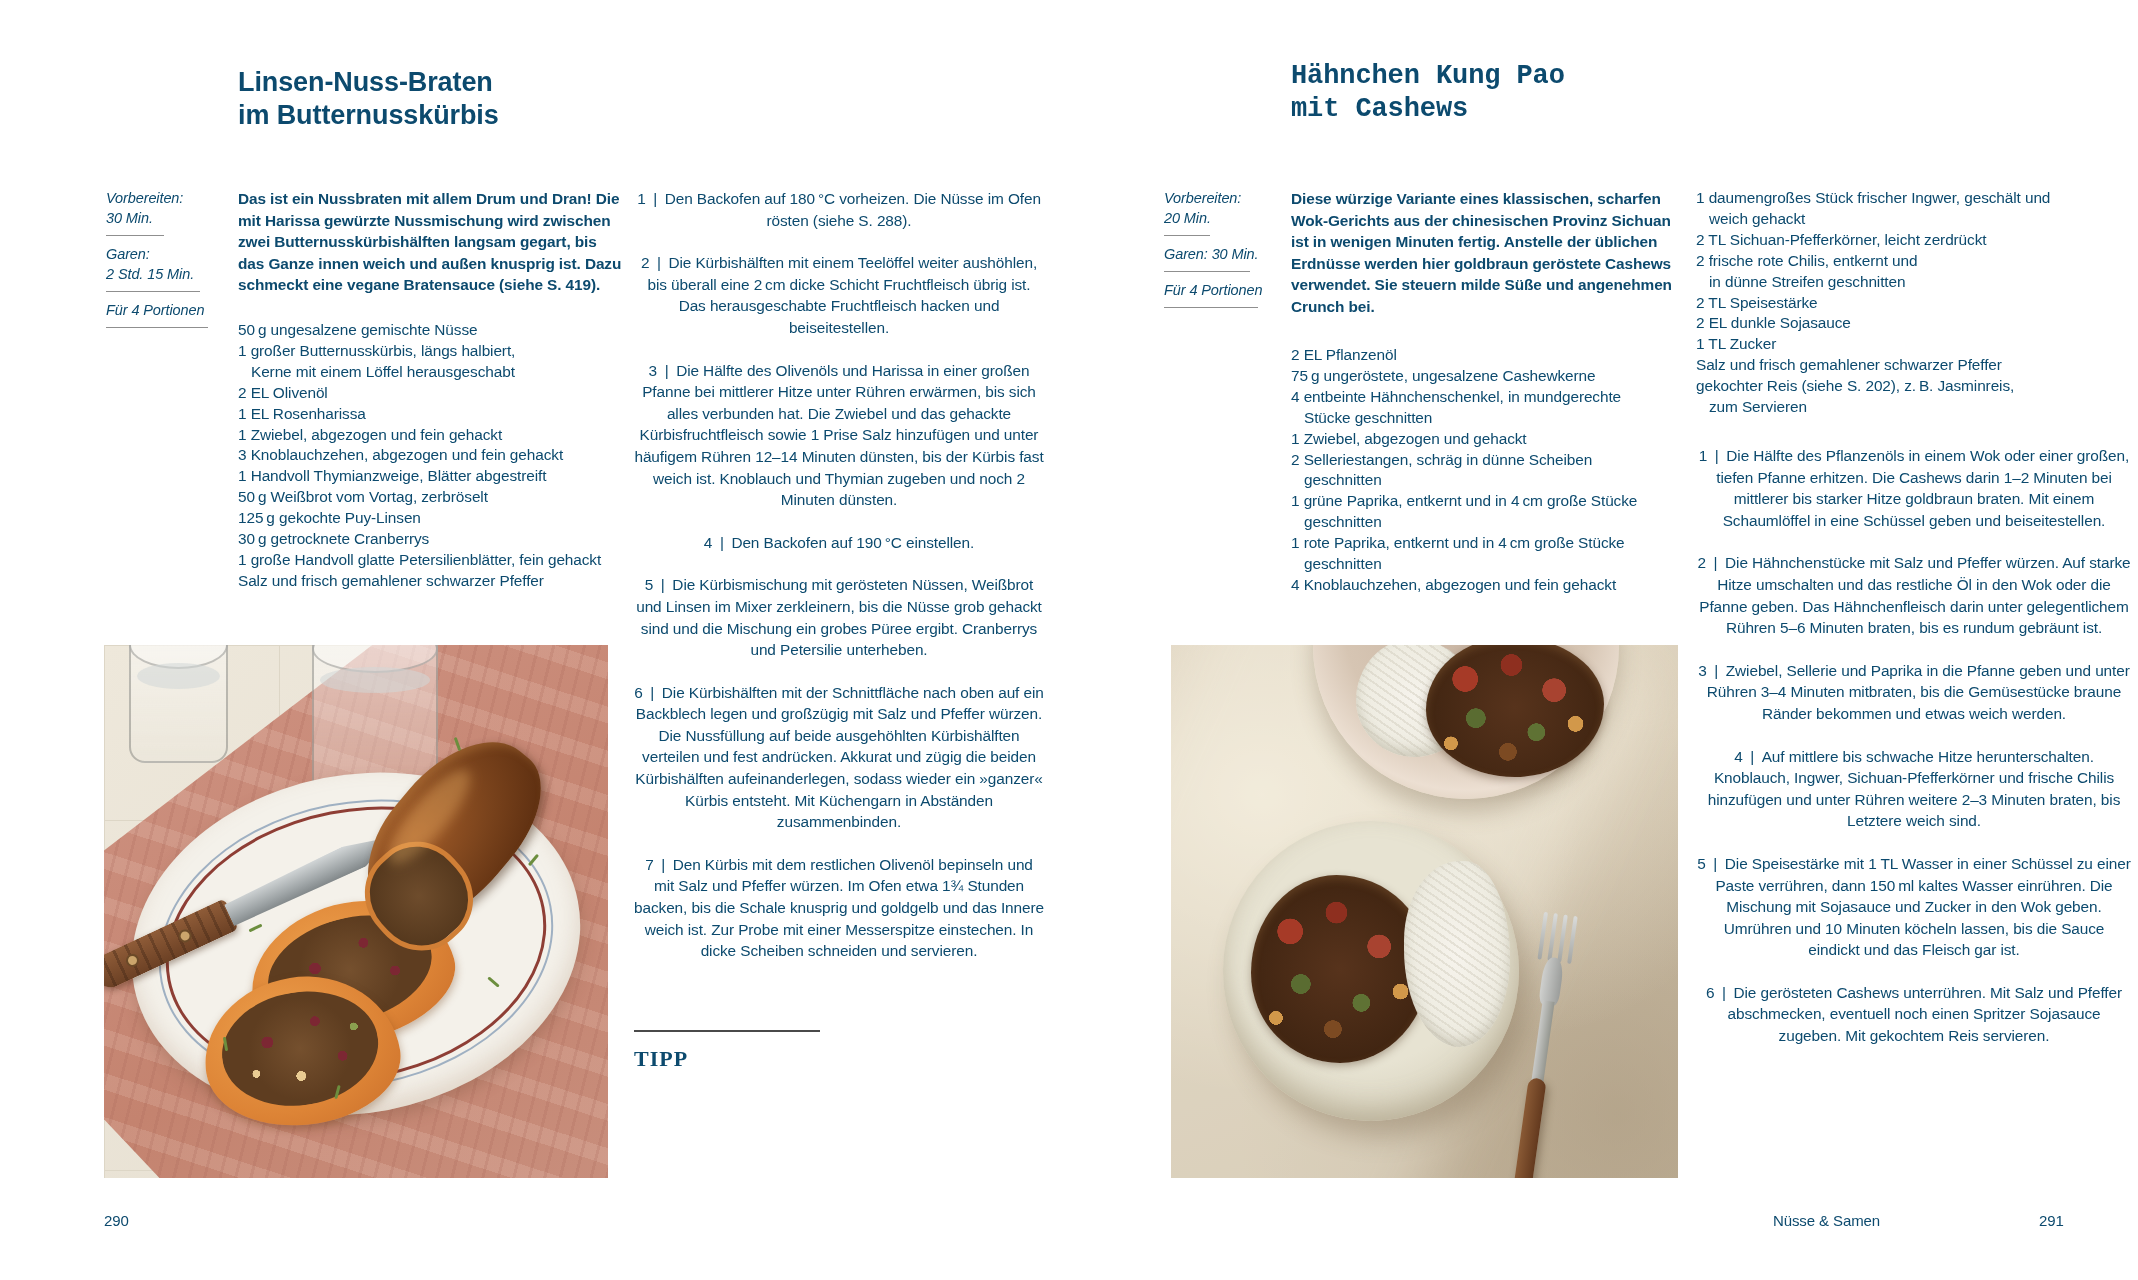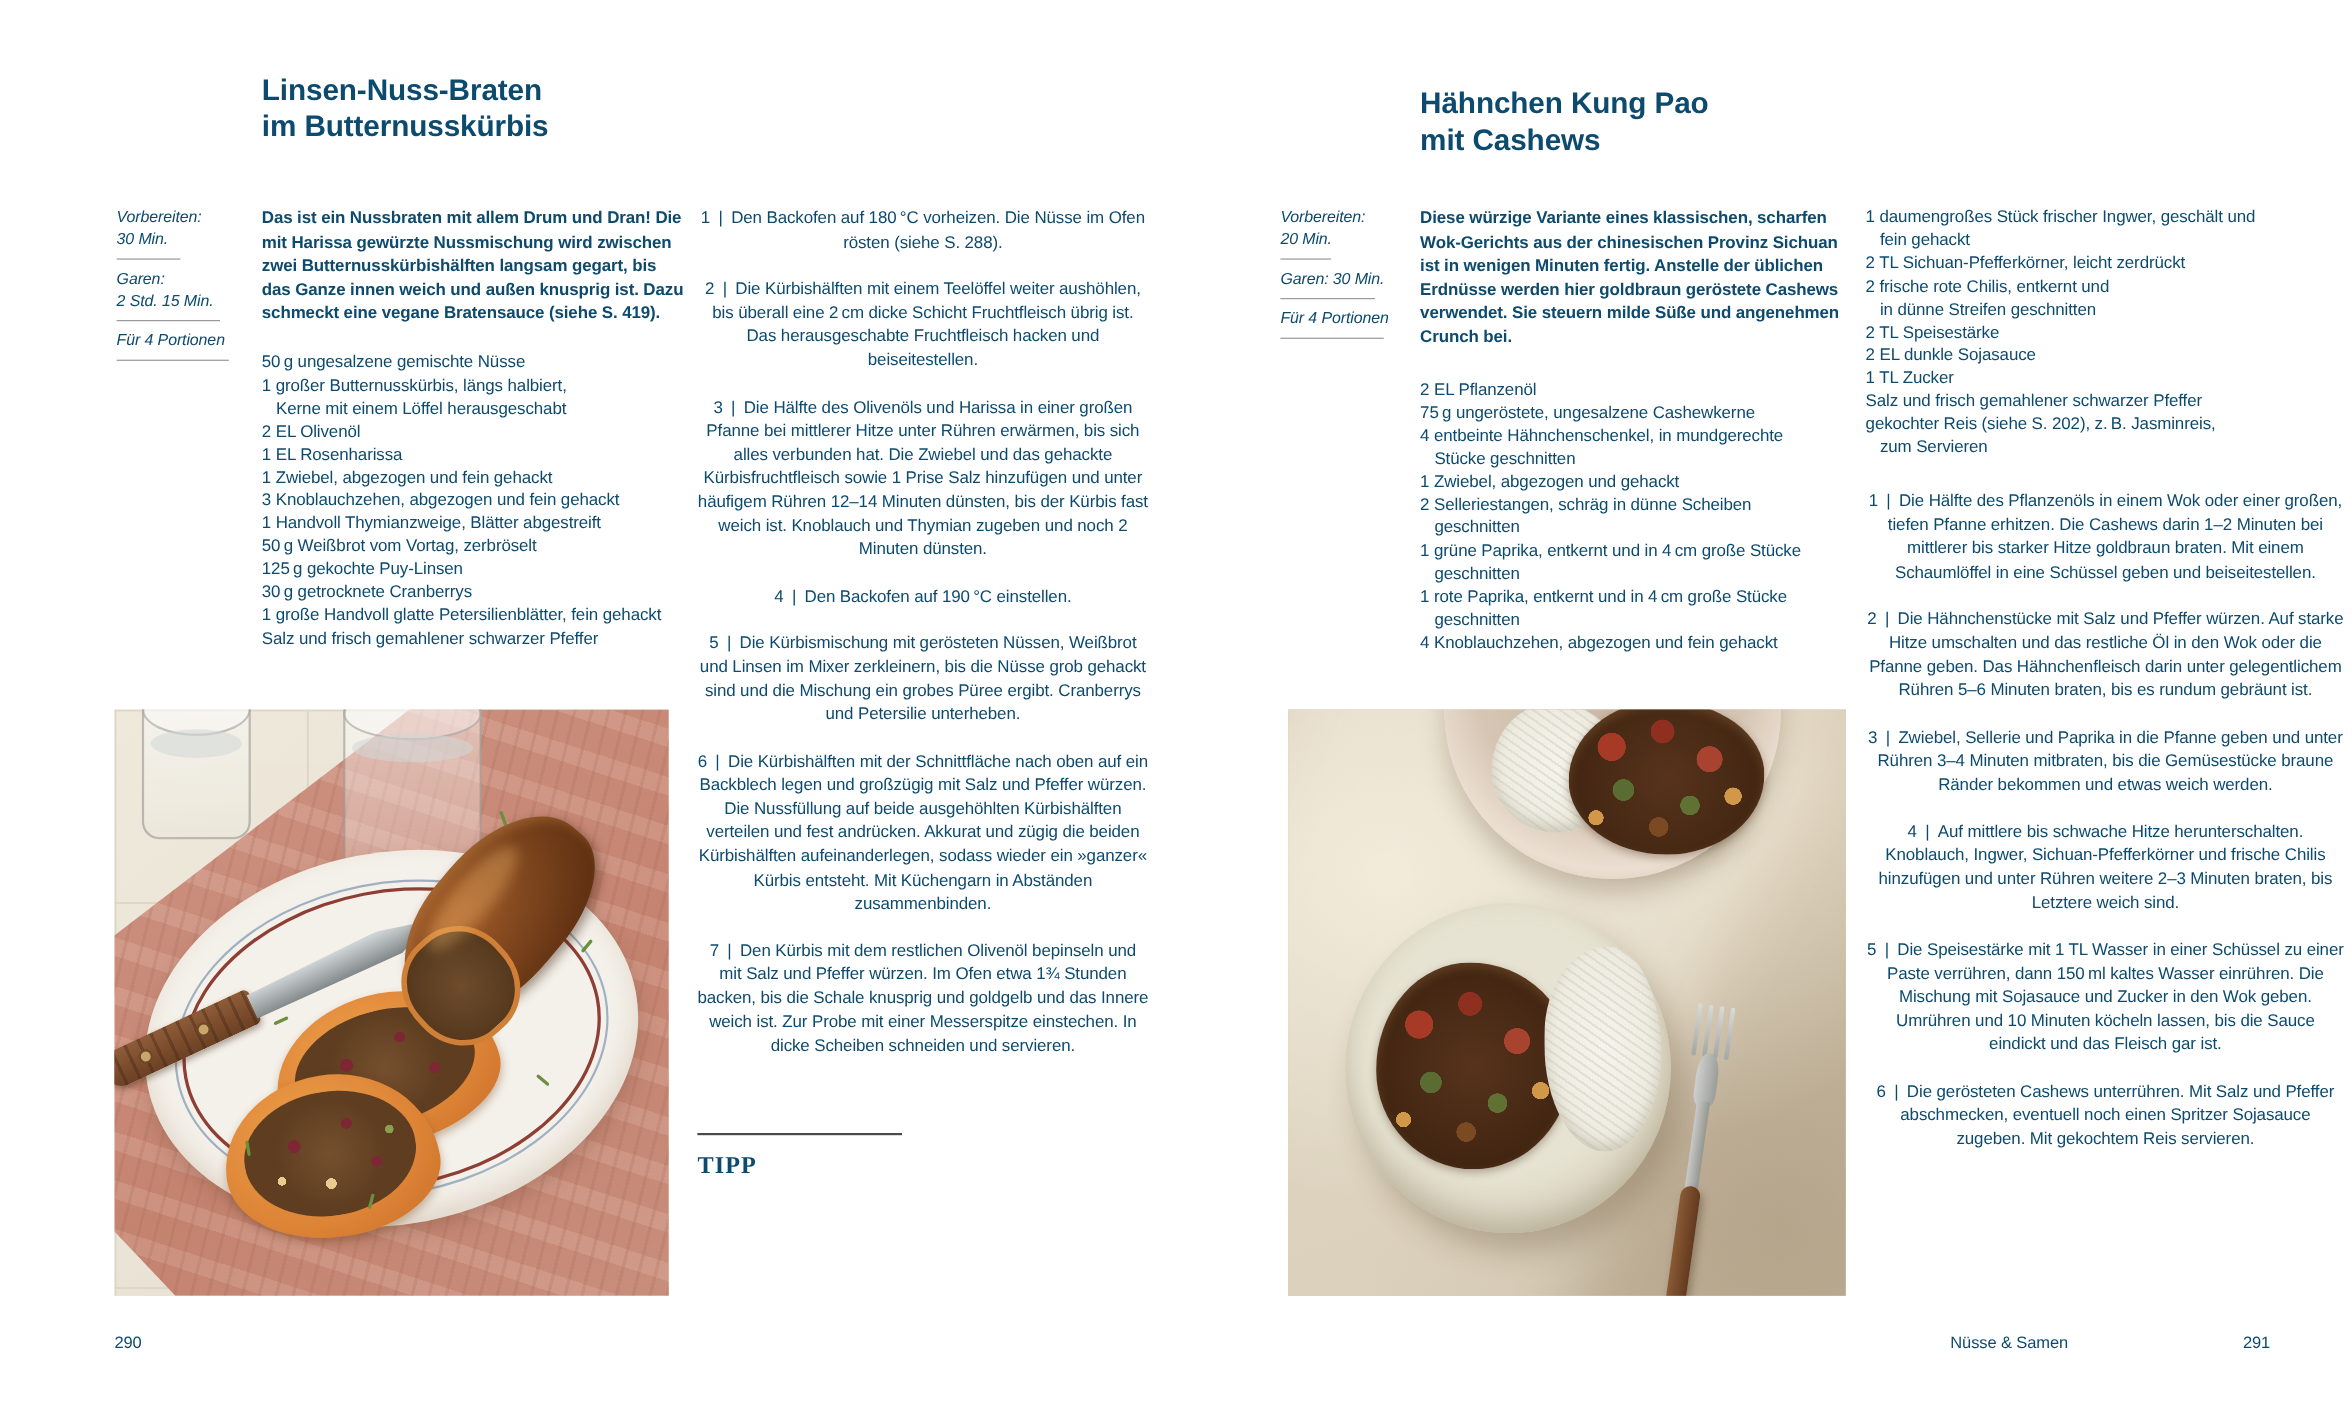--- a/index.html
+++ b/index.html
@@ -223,21 +223,21 @@
       <div class="lp-roast-face"></div>
     </div>
     <div class="thyme th1"></div>
     <div class="thyme th2"></div>
     <div class="thyme th3"></div>
     <div class="thyme th4"></div>
     <div class="thyme th5"></div>
     <div class="thyme th6"></div>
   </div>
 
-  <div class="abs title" style="left:1275px;top:78px;">
+  <div class="abs title" style="left:1275px;top:60px;font-family:Liberation Mono, monospace;">
     <div>Hähnchen Kung Pao</div>
     <div>mit Cashews</div>
   </div>
 
   <div class="abs meta" style="left:1148px;top:188px;">
     <div>Vorbereiten:</div>
     <div>20 Min.</div>
     <hr class="rule" style="width:46px;">
     <div>Garen: 30 Min.</div>
     <hr class="rule" style="width:86px;">
@@ -257,21 +257,21 @@
     <div class="ing ind">geschnitten</div>
     <div class="ing">1 grüne Paprika, entkernt und in 4 cm große Stücke</div>
     <div class="ing ind">geschnitten</div>
     <div class="ing">1 rote Paprika, entkernt und in 4 cm große Stücke</div>
     <div class="ing ind">geschnitten</div>
     <div class="ing">4 Knoblauchzehen, abgezogen und fein gehackt</div>
   </div>
 
   <div class="abs ings" style="left:1680px;top:188px;">
     <div class="ing">1 daumengroßes Stück frischer Ingwer, geschält und</div>
-    <div class="ing ind">fein gehackt</div>
+    <div class="ing ind">weich gehackt</div>
     <div class="ing">2 TL Sichuan-Pfefferkörner, leicht zerdrückt</div>
     <div class="ing">2 frische rote Chilis, entkernt und</div>
     <div class="ing ind">in dünne Streifen geschnitten</div>
     <div class="ing">2 TL Speisestärke</div>
     <div class="ing">2 EL dunkle Sojasauce</div>
     <div class="ing">1 TL Zucker</div>
     <div class="ing">Salz und frisch gemahlener schwarzer Pfeffer</div>
     <div class="ing">gekochter Reis (siehe S. 202), z. B. Jasminreis,</div>
     <div class="ing ind">zum Servieren</div>
   </div>

